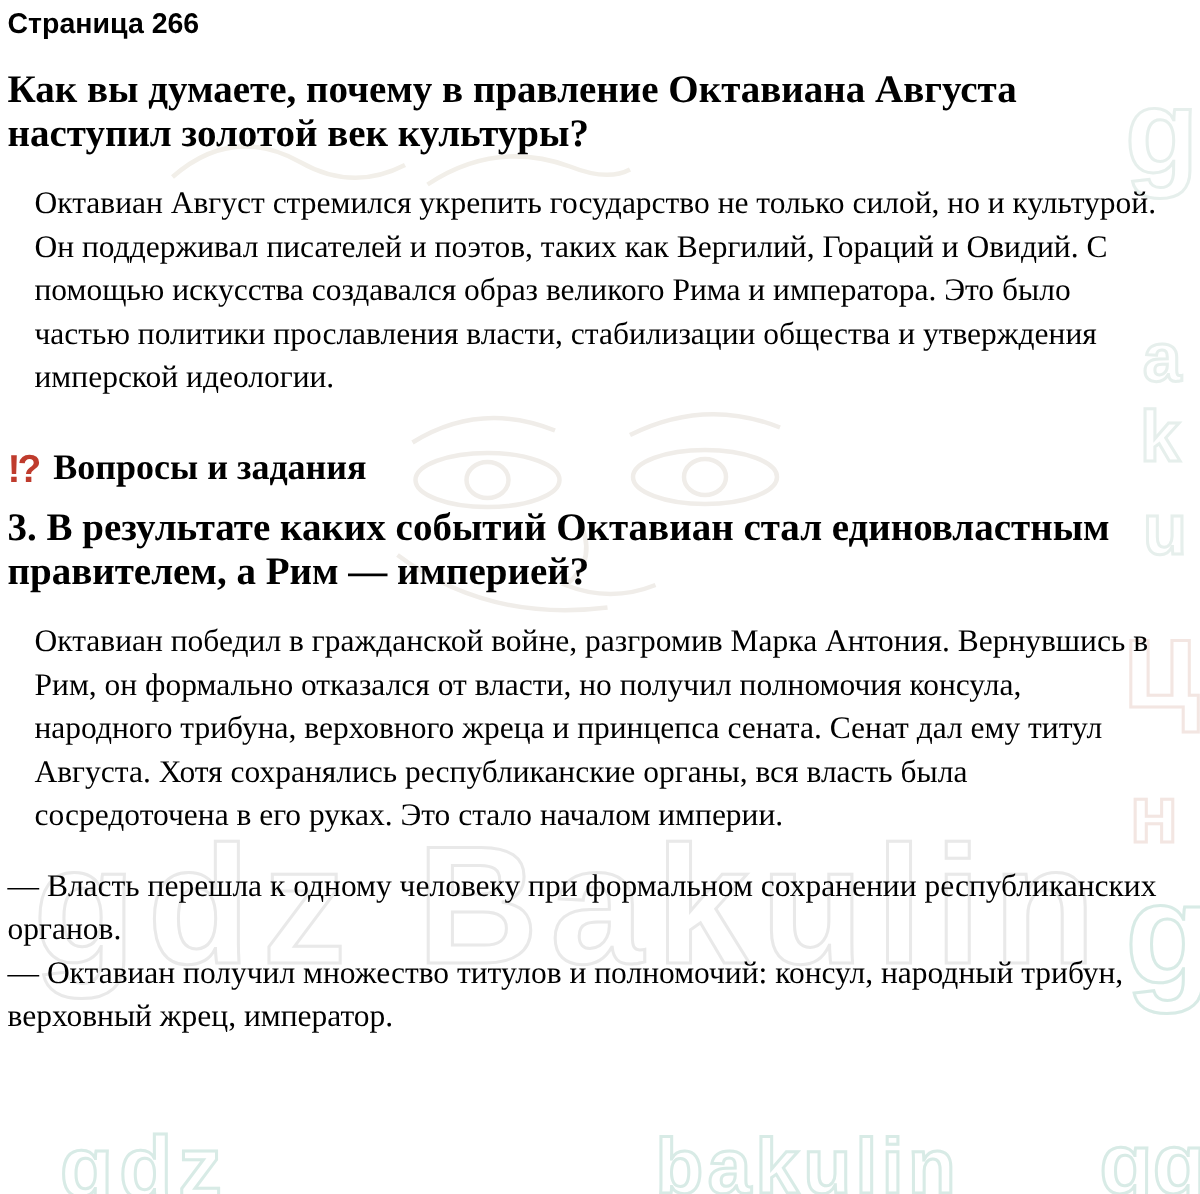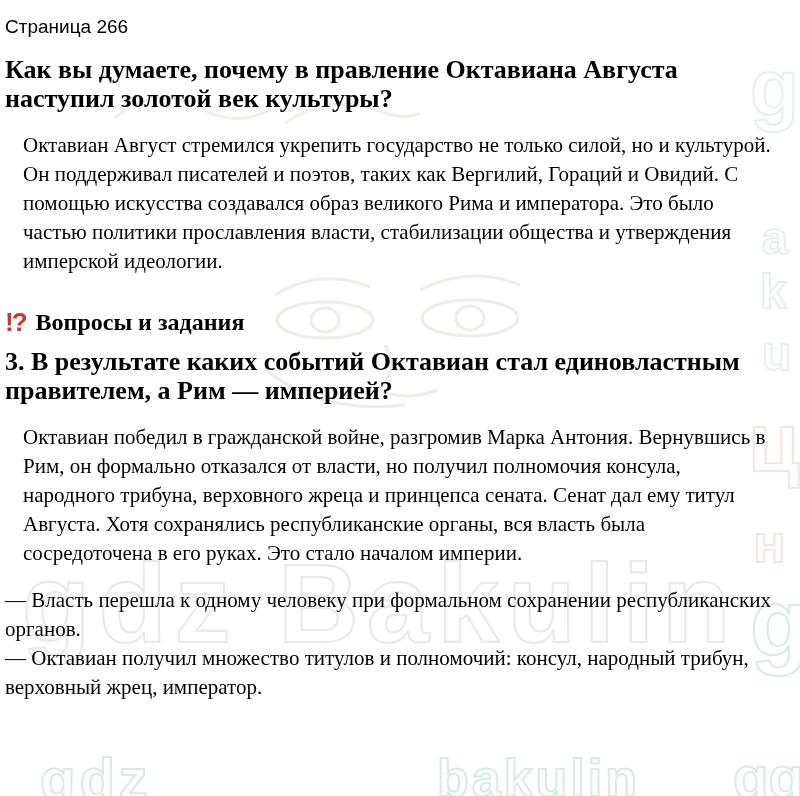--- a/index.html
+++ b/index.html
@@ -54,22 +54,22 @@
 
   
   .content {
     position: relative;
     z-index: 2;
     padding: 4px 8px 0 5px;
   }
   .page-label {
     font-family: "Liberation Sans", sans-serif;
     font-size: 19px;
-    font-weight: normal;
-    margin: 12px 0 17px 0;
+    font-weight: bold;
+    margin: 2px 0 17px 0;
     line-height: 1.15;
   }
   .q-heading {
     font-size: 26px;
     font-weight: bold;
     line-height: 29px;
     margin: 0 0 7px 0;
   }
   .body-text {
     font-size: 21px;

